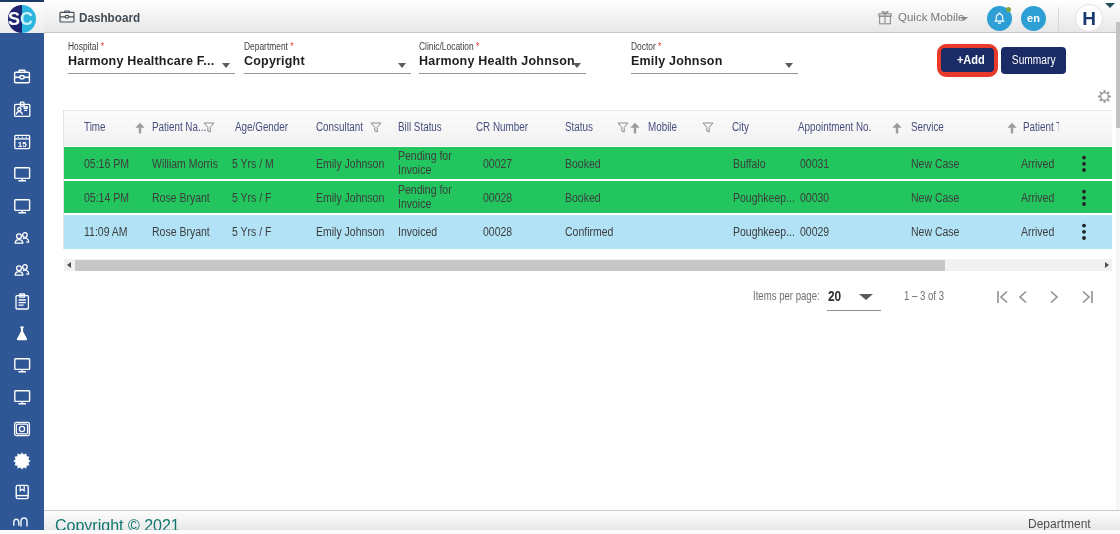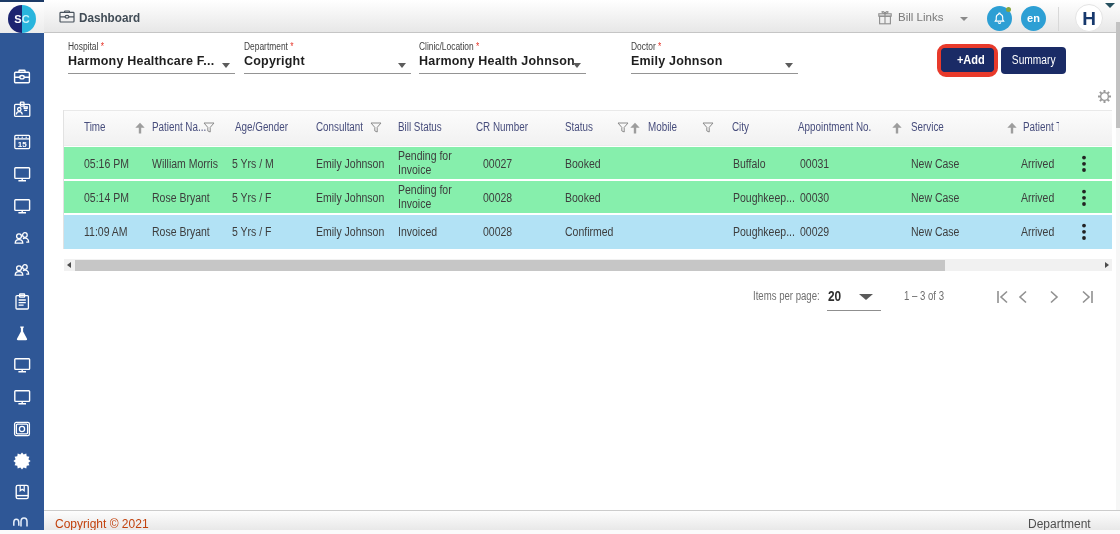--- a/index.html
+++ b/index.html
@@ -5,21 +5,21 @@
   * { margin:0; padding:0; box-sizing:border-box; }
   html,body { width:1120px; height:534px; overflow:hidden; background:#fff;
     font-family:"Liberation Sans", sans-serif; }
   .abs { position:absolute; }
   #sidebar { left:0; top:33px; width:44px; height:497px; background:#2f5796; }
   #logobox { left:0; top:0; width:44px; height:33px;
     background:linear-gradient(#ffffff,#ececec); }
   #logotopstrip { left:0; top:0; width:44px; height:2px; background:#1c3a66; }
   #logocircle { left:8px; top:5px; width:28px; height:28px; border-radius:50%;
     background:linear-gradient(90deg,#1c2470 50%,#29b5dd 50%);
-    text-align:center; line-height:28px; font-weight:bold; font-size:11px; }
+    line-height:28px; font-weight:bold; font-size:18px; }
   #logocircle .s { color:#ffffff; }
   #logocircle .c { color:#c9f2fb; }
   #topbar { left:44px; top:0; width:1076px; height:33px;
     background:linear-gradient(#ffffff,#e7e7e7); border-bottom:1px solid #c5c5c5; }
   #dashtitle { left:79px; top:10px; font-size:13px; font-weight:bold; color:#414c56; transform:scaleX(0.9); transform-origin:0 0; }
   #quicklinks { left:898px; top:11px; font-size:11.5px; color:#797979; }
   .circlebtn { width:25px; height:25px; border-radius:50%; background:#2d9fd4;
     color:#fff; text-align:center; }
   #bellbtn { top:6px; }
   #enbtn { top:6px; font-size:11px; font-weight:bold; line-height:25px; }
@@ -49,41 +49,41 @@
   #summarybtn { left:1001px; top:47px; width:65px; height:27px; background:#1a2b66;
     border-radius:4px; color:#fff; font-size:12px; text-align:center; line-height:27px; }
   #summarybtn span { display:inline-block; transform:scaleX(0.85); transform-origin:50% 50%; }
   
   #panel { left:64px; top:110px; width:1048px; height:139px; }
   #thead { position:absolute; left:0; top:0; width:1048px; height:36px;
     background:linear-gradient(#fcfcfc,#f1f1f1); border-top:1px solid #e9e9e9;
     border-bottom:1px solid #ececec; }
   .hc { position:absolute; top:8.5px; font-size:12px; color:#474d7c; white-space:nowrap; transform:scaleX(0.82); transform-origin:0 0; }
   .row { position:absolute; left:0; width:1048px; height:34px; }
-  .r1,.r2 { background:#86efac; }
+  .r1,.r2 { background:#22c55e; }
   .r3 { background:#b2e2f5; }
   .rowsep { border-bottom:2px solid #ffffff; }
   .cell { position:absolute; font-size:12.5px; color:#3d3d3d; white-space:nowrap; transform:scaleX(0.84); transform-origin:0 0; }
   .cell1 { top:10px; }
   .cell2a { top:2px; } .cell2b { top:16px; }
   
   #hscroll { left:64px; top:259px; width:1048px; height:12px; background:#f1f1f1; }
   #hthumb { position:absolute; left:11px; top:0.5px; width:870px; height:11px; background:#c6c6c6; }
   #harrL { position:absolute; left:3px; top:2.8px; width:0; height:0; border-top:3.2px solid transparent; border-bottom:3.2px solid transparent; border-right:4.5px solid #4c4c4c; }
   #harrR { position:absolute; right:3px; top:2.8px; width:0; height:0; border-top:3.2px solid transparent; border-bottom:3.2px solid transparent; border-left:4.5px solid #4c4c4c; }
   .pgtext { font-size:12px; color:#6f6f6f; }
   #ipp { left:753px; top:289px; transform:scaleX(0.8); transform-origin:0 0; }
   #ppval { left:828px; top:288px; font-size:14.5px; font-weight:bold; color:#2f2f2f; transform:scaleX(0.82); transform-origin:0 0; }
   #ppunder { left:827px; top:310px; width:54px; height:1px; background:#8f8f8f; }
   #ppcaret { left:859px; top:294px; border-top-color:#5a5a5a; }
   #range { left:904px; top:289px; transform:scaleX(0.8); transform-origin:0 0; }
   
   #footer { left:44px; top:510px; width:1076px; height:20px;
     background:linear-gradient(#fdfdfd,#e8e8e8); border-top:1px solid #cccccc; }
-  #copyr { left:55px; top:517px; font-size:12px; color:#c2410c; }
+  #copyr { left:55px; top:517px; font-size:16px; color:#0f766e; }
   #brand { left:1028px; top:517px; font-size:12px; color:#4f4f4f; }
   #botstrip { left:0; top:530px; width:1120px; height:4px; background:#fbfbfb; }
   #vscroll { left:1116px; top:22px; width:4px; height:512px; background:#f6f6f6; }
   #vthumb { position:absolute; left:0; top:0; width:4px; height:106px; background:#c2c2c2; }
   svg { display:block; }
   .sicon { position:absolute; left:11px; }
   .sorticon { position:absolute; top:11px; }
   .funicon { position:absolute; top:11px; }
   .dots { position:absolute; }
 </style>
@@ -180,21 +180,21 @@
   </div>
 <div class="abs" id="dashtitle">Dashboard</div>
 <div class="abs" id="gifticon" style="left:878px;top:10px;">
     <svg viewBox="0 0 14 15" width="14" height="15" fill="none" stroke="#8d8d8d" stroke-width="1.1">
   <rect x="1.6" y="6.2" width="10.8" height="7.6"></rect>
   <rect x="0.8" y="3.8" width="12.4" height="2.4"></rect>
   <path d="M7 3.8 V13.8"></path>
   <path d="M7 3.6 Q4.2 3.4 3.8 1.9 Q5.8 0.6 7 3.6 Q8.2 0.6 10.2 1.9 Q9.8 3.4 7 3.6"></path>
 </svg>
   </div>
-<div class="abs" id="quicklinks">Bill Links</div>
+<div class="abs" id="quicklinks">Quick Mobile</div>
 <div class="abs caret" style="left:960px;top:17px;border-left-width:4px;border-right-width:4px;border-top-width:4px;border-top-color:#8a8a8a;"></div>
 <div class="abs circlebtn" id="bellbtn" style="left:987px;">
     <svg viewBox="0 0 25 25" width="25" height="25" fill="none" stroke="#fff" stroke-width="1.5">
   <g transform="translate(3.1,2.9) scale(0.75)">
   <path d="M12.5 5.6 a1.1 1.1 0 0 1 1.1 1.1 v0.5 a4.3 4.3 0 0 1 3.2 4.2 v2.9 l1.3 2 h-11.2 l1.3 -2 v-2.9 a4.3 4.3 0 0 1 3.2 -4.2 v-0.5 a1.1 1.1 0 0 1 1.1 -1.1 z"></path>
   <path d="M10.9 17.7 a1.6 1.6 0 0 0 3.2 0"></path>
   </g>
 </svg>
   </div>
 <div class="abs" id="greendot" style="left:1006px;top:7px;"></div>

